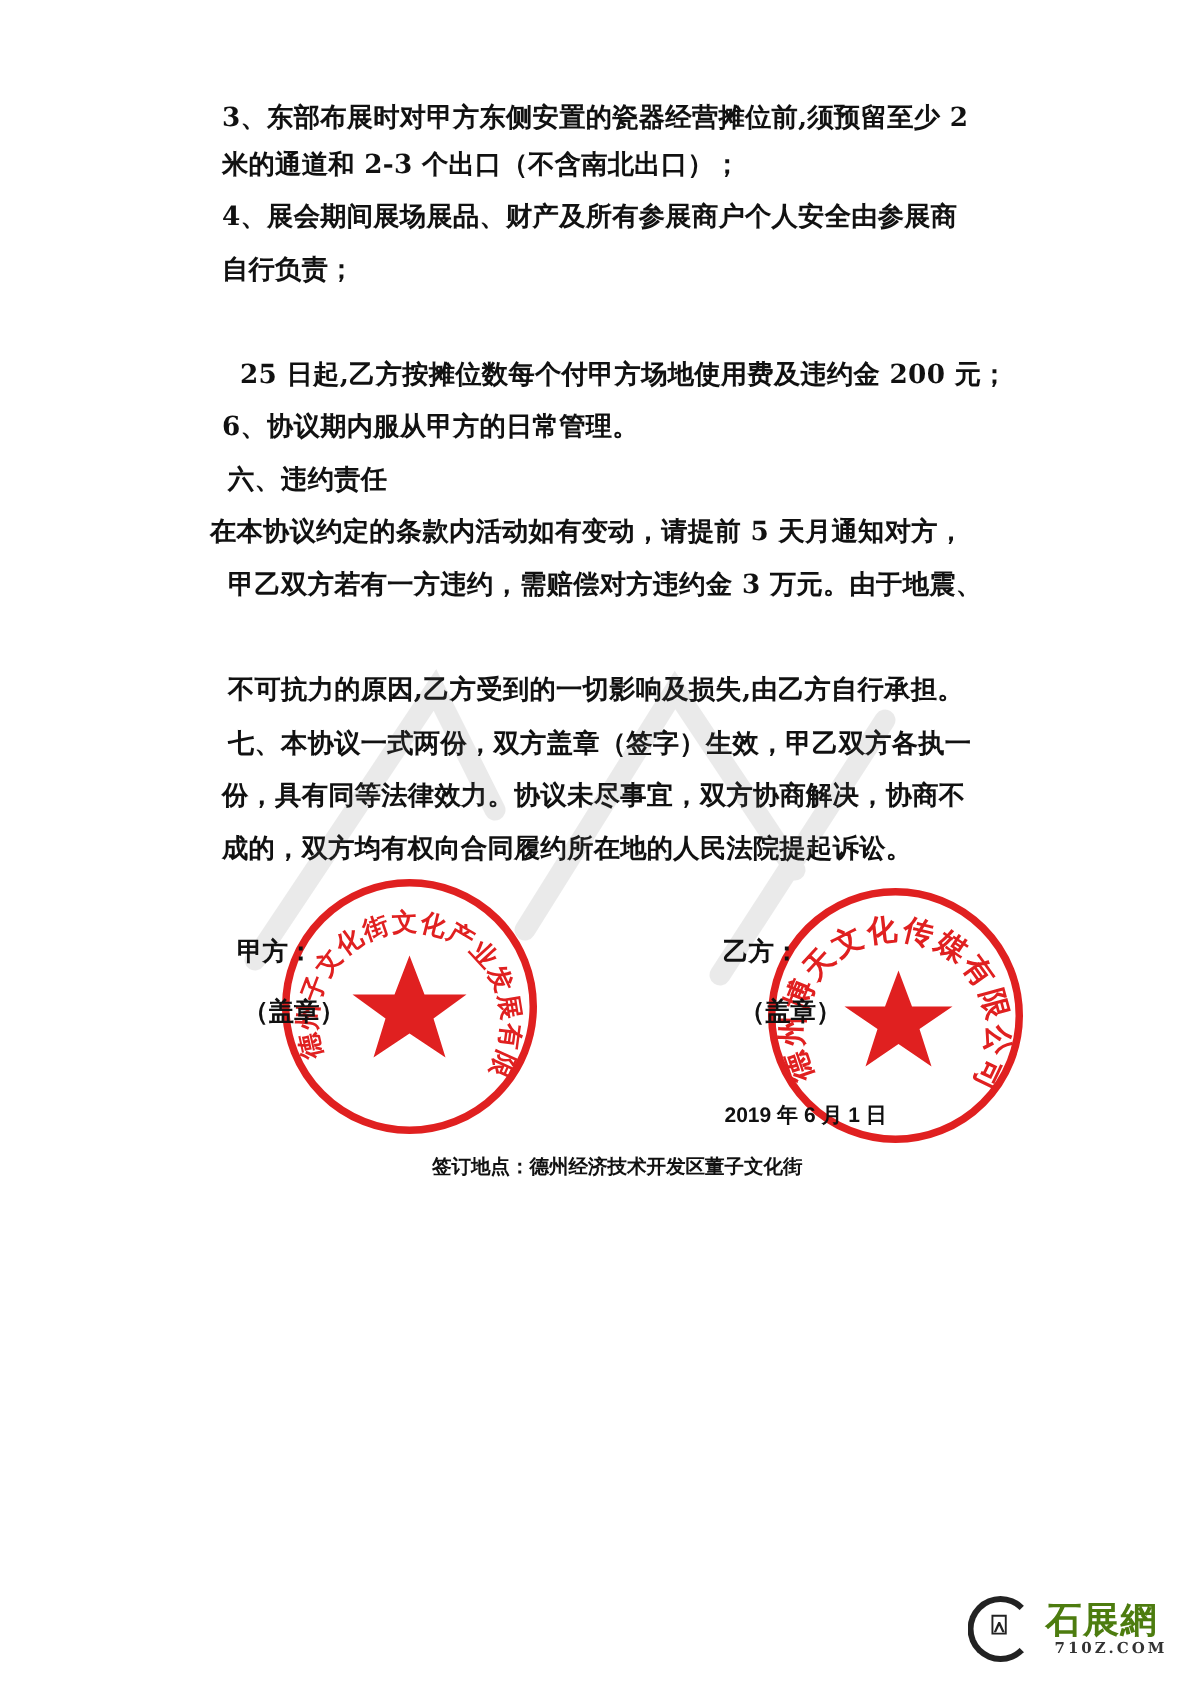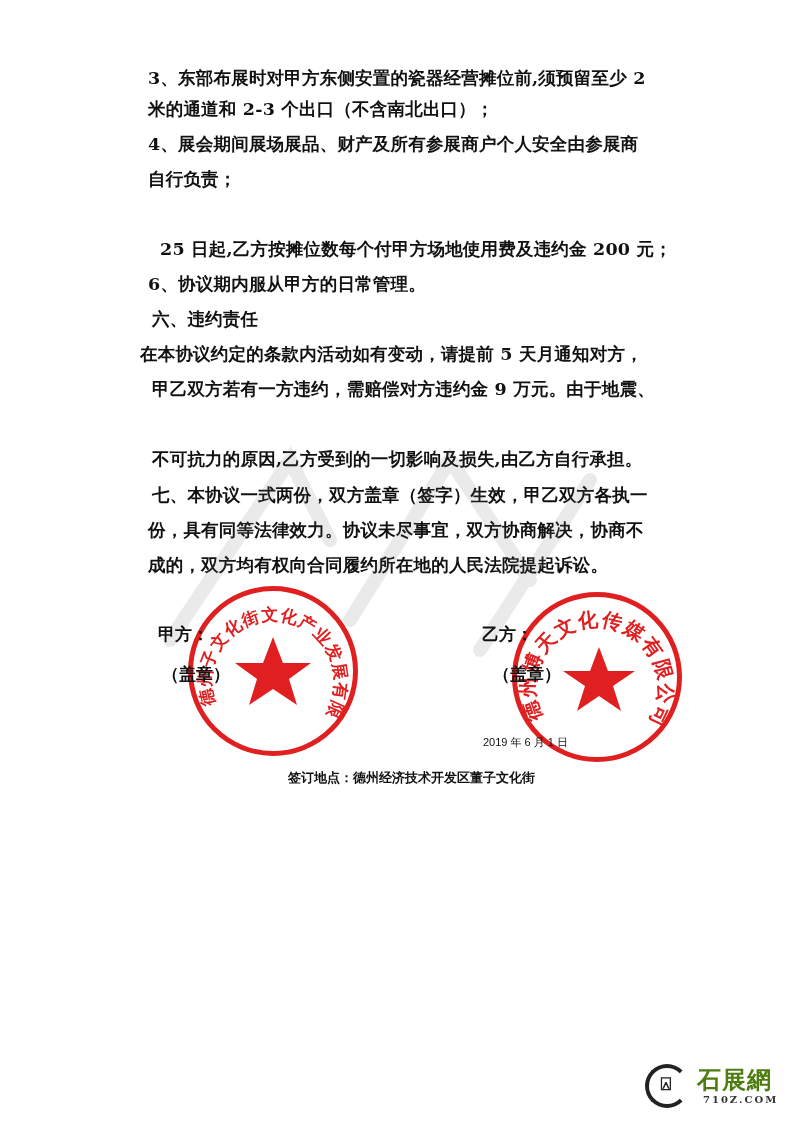--- a/index.html
+++ b/index.html
@@ -5,21 +5,21 @@
   html, body { margin: 0; padding: 0; background: #ffffff; }
   body { width: 793px; height: 1122px; position: relative; overflow: hidden;
          font-family: "DejaVu Serif", "Liberation Serif", serif; color: #111; }
   .page { position: absolute; left: 0; top: 0; width: 793px; height: 976px; }
   .line { position: absolute; font-size: 17.5px; font-weight: bold; white-space: nowrap; letter-spacing: 0.2px; }
   .watermark { position: absolute; left: 150px; top: 420px; width: 480px; height: 240px;
                opacity: 0.13; pointer-events: none; }
   .seal { position: absolute; border-radius: 50%; border: 5px solid #e02020; }
   .seal svg { position: absolute; left: 0; top: 0; }
   .sig-label { position: absolute; font-size: 17px; font-weight: bold; z-index: 3; }
-  .date { position: absolute; font-size: 11px; font-weight: normal; font-family: "Liberation Sans", sans-serif; z-index: 3; }
+  .date { position: absolute; font-size: 14px; font-weight: bold; font-family: "Liberation Sans", sans-serif; z-index: 3; }
   .place { position: absolute; font-size: 13px; font-weight: bold; z-index: 3; }
   .logo { position: absolute; left: 645px; top: 1062px; width: 140px; height: 52px; }
   .logo-circle { position: absolute; left: 0; top: 2px; width: 44px; height: 44px; border-radius: 50%;
                  border: 4px solid #222; border-right-color: transparent; box-sizing: border-box; }
   .logo-glyph { position: absolute; left: 12px; top: 12px; width: 18px; height: 20px; font-size: 18px; font-weight: bold;
                 line-height: 20px; text-align: center; color: #222; font-family: "DejaVu Sans", sans-serif; }
   .logo-name { position: absolute; left: 52px; top: 2px; font-size: 24px; font-weight: bold; color: #4d7c0f; letter-spacing: 1px; }
   .logo-url { position: absolute; left: 58px; top: 32px; font-size: 10px; font-weight: bold; color: #333;
               letter-spacing: 2px; font-family: "DejaVu Serif", serif; }
 </style>
@@ -33,21 +33,21 @@
 
   <div class="line" style="left:148px; top:132px;">4、展会期间展场展品、财产及所有参展商户个人安全由参展商</div>
   <div class="line" style="left:148px; top:167px;">自行负责；</div>
 
   <div class="line" style="left:160px; top:237px;">25 日起,乙方按摊位数每个付甲方场地使用费及违约金 200 元；</div>
 
   <div class="line" style="left:148px; top:272px;">6、协议期内服从甲方的日常管理。</div>
 
   <div class="line" style="left:152px; top:307px;">六、违约责任</div>
   <div class="line" style="left:140px; top:342px;">在本协议约定的条款内活动如有变动，请提前 5 天月通知对方，</div>
-  <div class="line" style="left:152px; top:377px;">甲乙双方若有一方违约，需赔偿对方违约金 9 万元。由于地震、</div>
+  <div class="line" style="left:152px; top:377px;">甲乙双方若有一方违约，需赔偿对方违约金 3 万元。由于地震、</div>
   <div class="line" style="left:152px; top:447px;">不可抗力的原因,乙方受到的一切影响及损失,由乙方自行承担。</div>
 
   <div class="line" style="left:152px; top:483px;">七、本协议一式两份，双方盖章（签字）生效，甲乙双方各执一</div>
   <div class="line" style="left:148px; top:518px;">份，具有同等法律效力。协议未尽事宜，双方协商解决，协商不</div>
   <div class="line" style="left:148px; top:553px;">成的，双方均有权向合同履约所在地的人民法院提起诉讼。</div>
 
   <svg class="watermark" viewBox="0 0 480 240">
     <g fill="none" stroke="#666" stroke-width="14" stroke-linecap="round">
       <path d="M20 220 L140 40 L180 120"></path>
       <path d="M200 200 L300 40 L380 160"></path>

